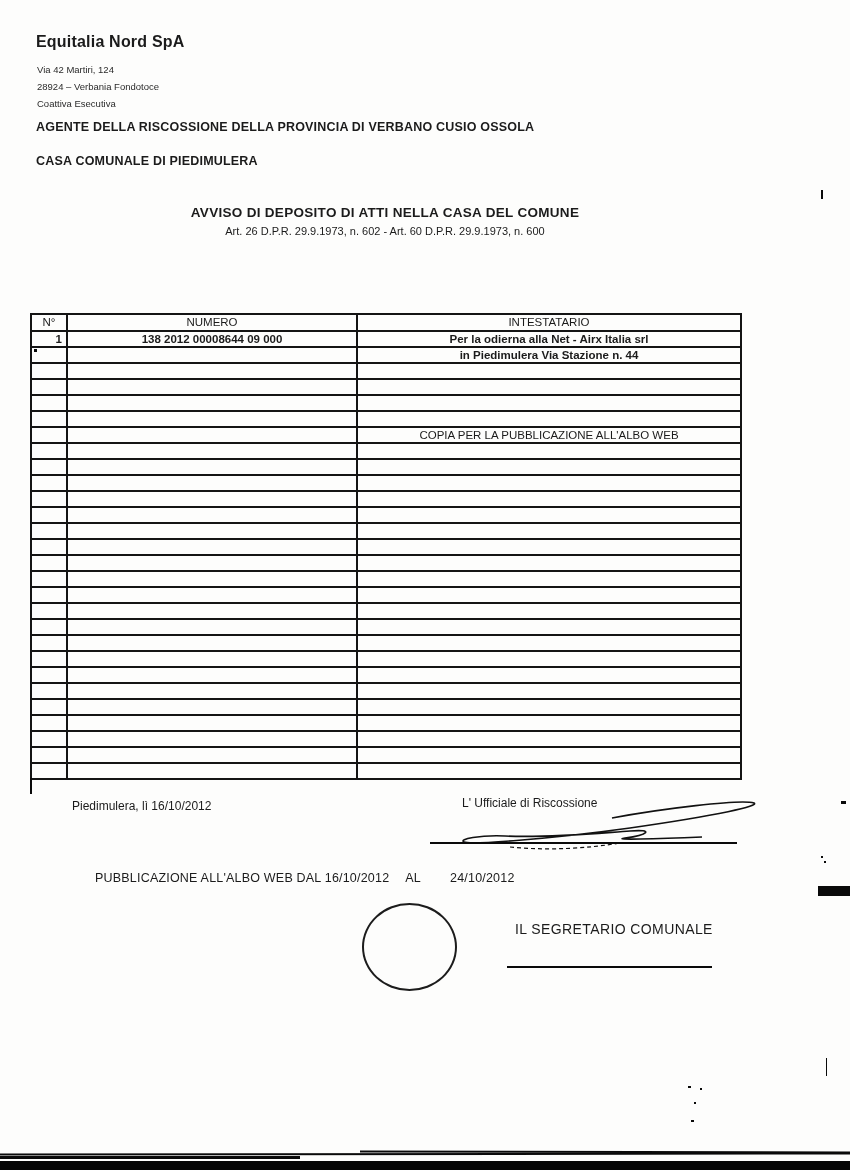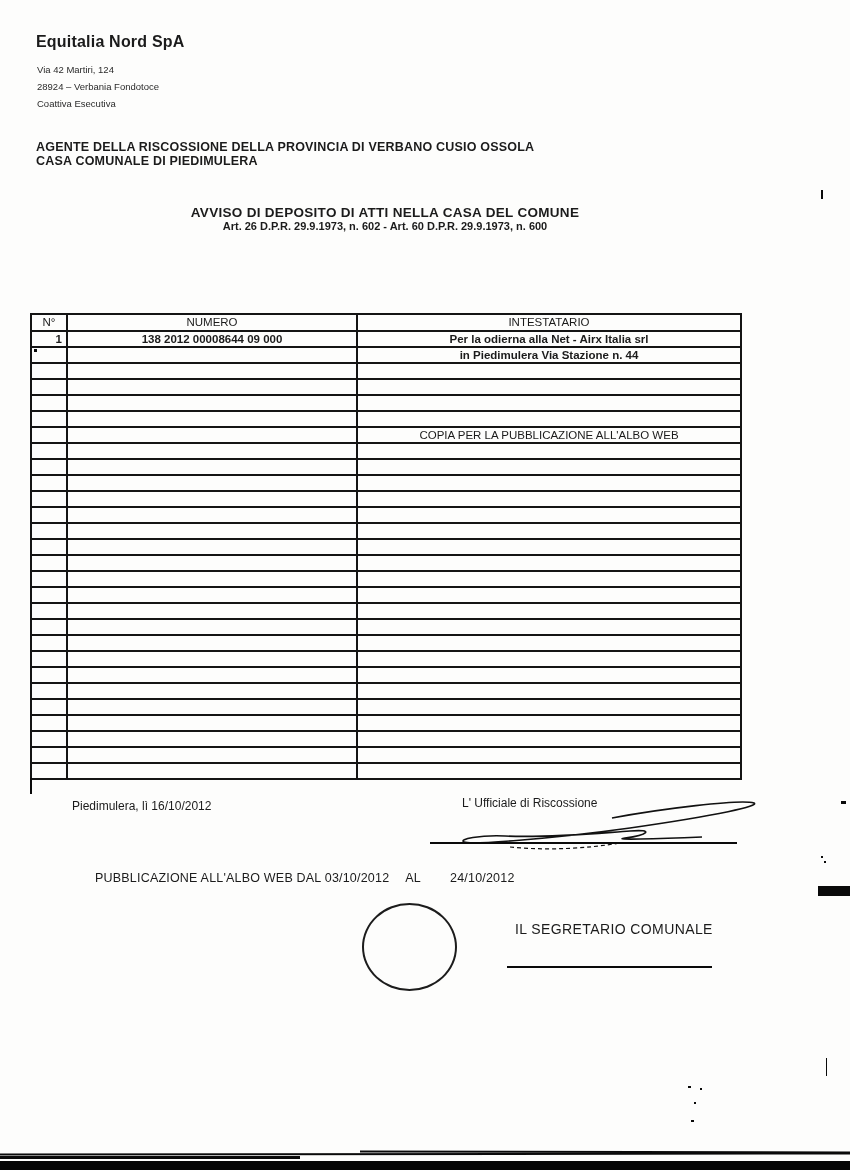--- a/index.html
+++ b/index.html
@@ -8,26 +8,26 @@
   .page {
     position:relative; width:850px; height:1170px;
     background:#fdfdfc; color:#1b1b1b; overflow:hidden;
   }
   .abs { position:absolute; }
 
   
   .company { left:36px; top:33px; font-size:16px; font-weight:bold; letter-spacing:.2px; }
   .addr { left:37px; font-size:9.5px; color:#2b2b2b; }
   .addr1 { top:64px; } .addr2 { top:81px; } .addr3 { top:98px; }
-  .agent-line { left:36px; top:120px; font-size:12.5px; font-weight:bold; letter-spacing:.2px;margin-top:20px; }
+  .agent-line { left:36px; top:120px; font-size:12.5px; font-weight:bold; letter-spacing:.2px; }
   .office-line { left:36px; top:154px; font-size:12.5px; font-weight:bold; letter-spacing:.2px; }
 
   .title-wrap { left:100px; top:205px; width:570px; text-align:center; }
   .doc-title { font-size:13.5px; font-weight:bold; letter-spacing:.3px; }
-  .doc-subtitle { font-size:11px; font-weight:bold; }
+  .doc-subtitle { margin-top:5px; font-size:11px; font-weight:normal; }
 
   .body-par { left:36px; top:261px; width:716px; font-size:12px; line-height:17.5px; }
 
   
   .atti-table { position:absolute; left:30px; top:313px; width:710px;
     border-collapse:collapse; table-layout:fixed; }
   .atti-table col.c-n { width:36px; }
   .atti-table col.c-num { width:290px; }
   .atti-table col.c-int { width:384px; }
   .atti-table th, .atti-table td {
@@ -281,21 +281,21 @@
   <svg class="abs signature-svg" width="340" height="65" viewBox="0 0 340 65">
     <path d="M 192 25 C 240 16, 320 6, 334 10 C 340 13, 300 22, 210 35
              C 130 46, 50 52, 44 49 C 38 46, 60 42, 85 43
              C 130 45, 180 40, 210 38 C 235 36, 228 42, 205 45
              C 190 47, 235 46, 282 44" fill="none" stroke="#111" stroke-width="1.6"></path>
     <path d="M 90 54 C 130 58, 170 55, 200 50" fill="none" stroke="#111" stroke-width="1.2" stroke-dasharray="4 3"></path>
   </svg>
   <div class="abs ink sig-underline"></div>
 
   <div class="abs publication">
-    <span>PUBBLICAZIONE ALL'ALBO WEB DAL 03/10/2012</span><span class="al">AL</span><span class="to">24/10/2012</span>
+    <span>PUBBLICAZIONE ALL'ALBO WEB DAL 16/10/2012</span><span class="al">AL</span><span class="to">24/10/2012</span>
   </div>
 
   <div class="abs stamp-circle"></div>
   <div class="abs secretary-label">IL SEGRETARIO COMUNALE</div>
   <div class="abs ink secretary-line"></div>
 
   <div class="abs ink a-tick-right-top"></div>
   <div class="abs ink a-dot-row2"></div>
   <div class="abs ink a-vline-table-left"></div>
   <div class="abs ink a-dot-right-mid"></div>

